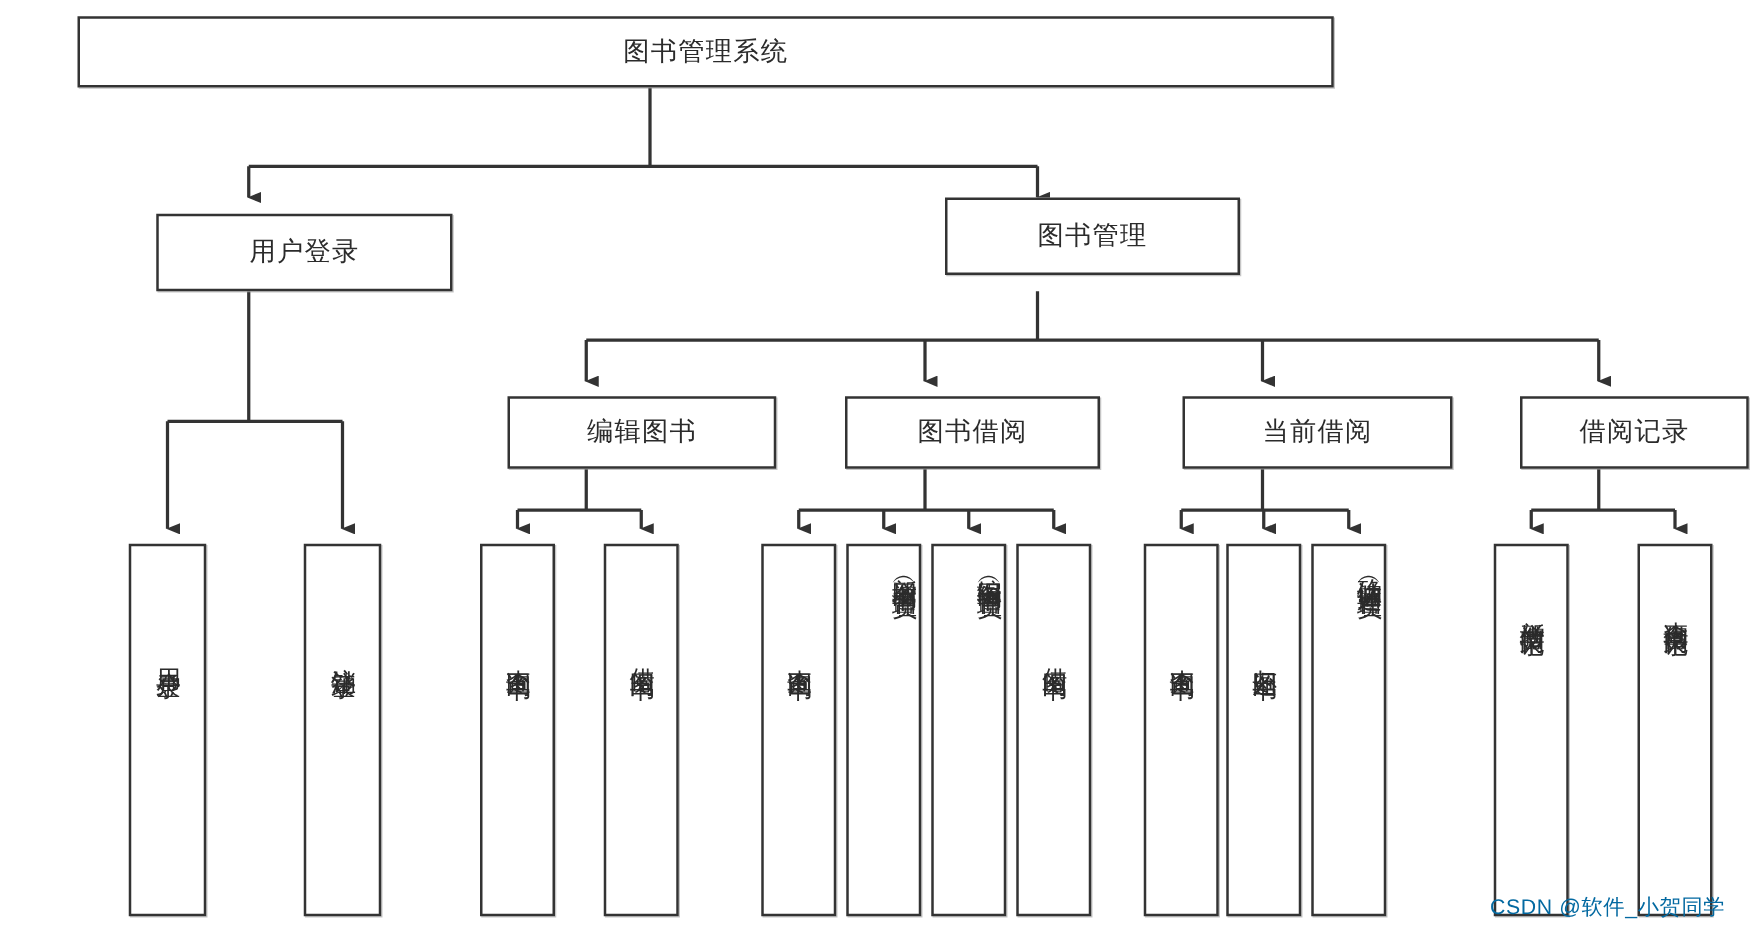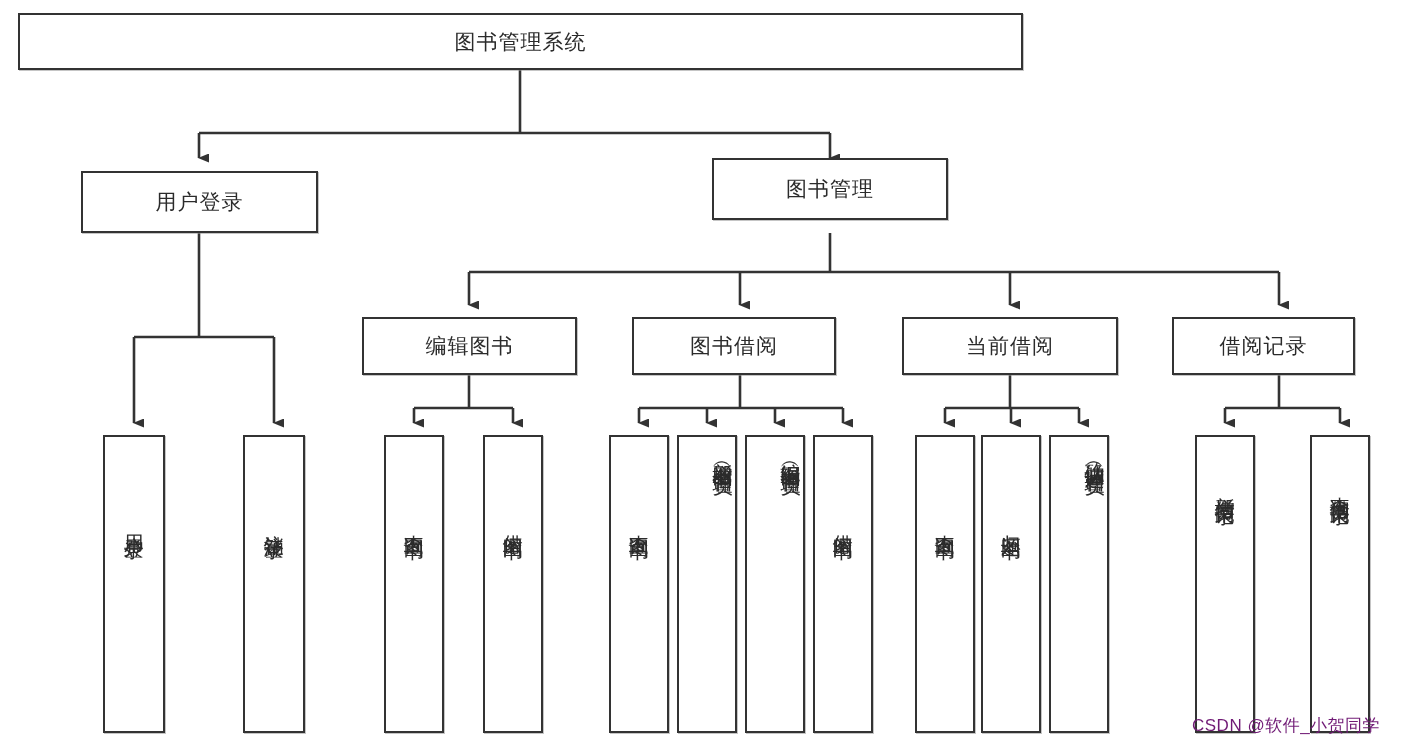--- a/index.html
+++ b/index.html
@@ -33,20 +33,21 @@
     display: flex;
     align-items: center;
     justify-content: center;
     color: #2b2b2b;
     box-shadow: 1px 1px 0 rgba(150,150,150,0.55);
   }
   .node.horiz {
     font-size: 21px;
     letter-spacing: 1px;
     line-height: 1.2;
+    margin-left: 44px;
   }
   .node.vert {
     writing-mode: vertical-rl;
     text-orientation: upright;
     font-size: 20px;
     line-height: 1.22;
     letter-spacing: 2px;
     align-items: flex-start;
     justify-content: flex-start;
     padding-top: 14px;
@@ -57,21 +58,21 @@
     justify-content: flex-start;
   }
   .node-label {
     display: block;
   }
   .watermark {
     position: absolute;
     left: 1192px;
     top: 714px;
     font-size: 17px;
-    color: #701a75;
+    color: #0369a1;
     white-space: nowrap;
     letter-spacing: 0.5px;
   }
 </style>
 </head>
 <body>
 
 <div id="canvas">
 
   <svg class="wires" viewBox="0 0 1405 747">

